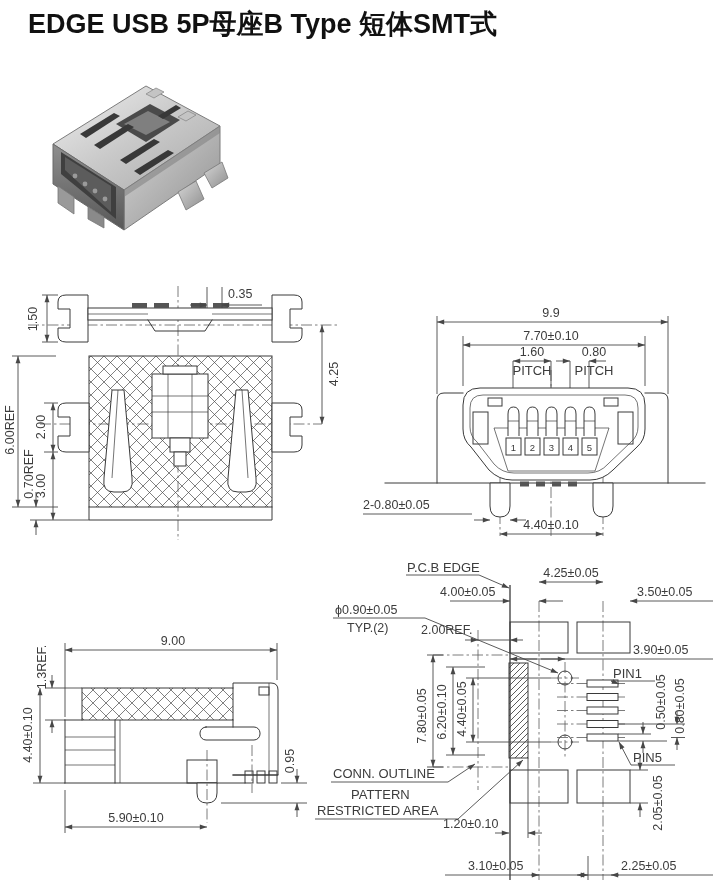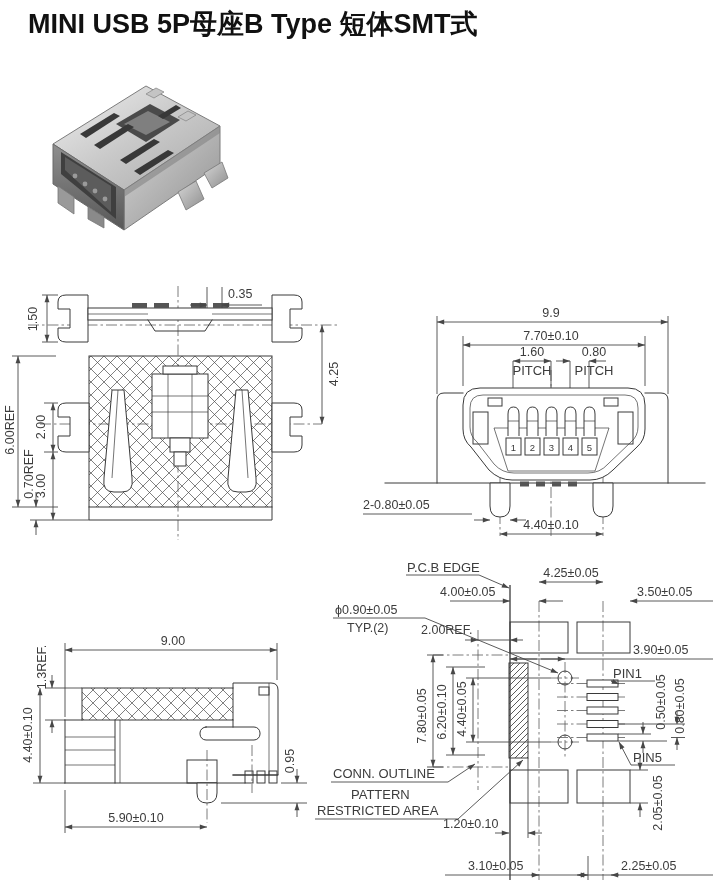--- a/index.html
+++ b/index.html
@@ -16,21 +16,21 @@
   text{font-family:"Liberation Sans",sans-serif;font-size:12.5px;fill:#3c3c3c;}
   text.sm{font-size:9.5px;}
   text.lb{font-size:13px;}
   .dk{fill:#555;stroke:none;}
 </style>
 </head>
 <body>
 
 <div id="page">
 
-  <div id="title">MINI USB 5P母座B Type 短体SMT式</div>
+  <div id="title">EDGE USB 5P母座B Type 短体SMT式</div>
 
   <svg width="0" height="0" style="left:0;top:0" aria-hidden="true">
     <defs>
       <marker id="arr" viewBox="0 0 10 10" refX="10" refY="5" markerWidth="10" markerHeight="8" orient="auto-start-reverse">
         <path d="M0,1.6 L10,5 L0,8.4 Z" fill="#474747"></path>
       </marker>
       <pattern id="xh" width="13" height="13" patternUnits="userSpaceOnUse">
         <path d="M0 0 L13 13 M13 0 L0 13" stroke="#4a4a4a" stroke-width="0.7"></path>
       </pattern>
       <pattern id="h45" width="6" height="6" patternUnits="userSpaceOnUse">

